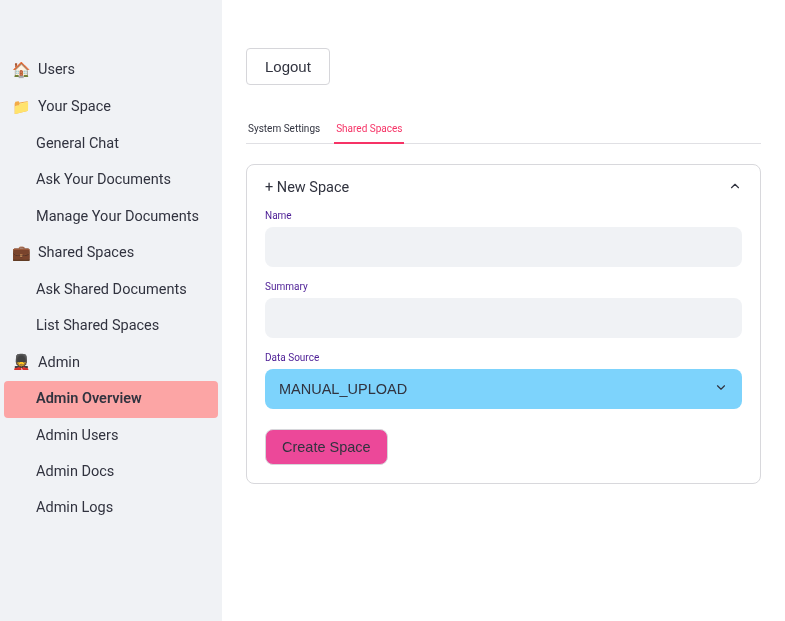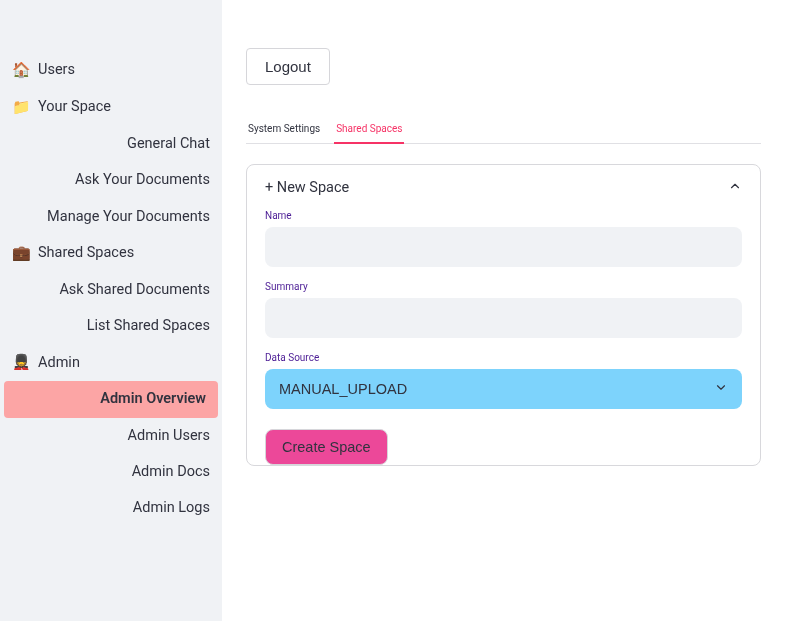--- a/index.html
+++ b/index.html
@@ -27,21 +27,20 @@
       line-height: 1.4;
     }
     .nav-item .icon {
       width: 20px;
       text-align: left;
       margin-right: 6px;
       font-size: 15px;
     }
     .nav-subitem {
       padding-left: 36px;
-      justify-content: flex-end;
     }
     .nav-item.active {
       background: #fca5a5;
       font-weight: 600;
       border-radius: 4px;
       margin: 0 4px;
       padding-left: 32px;
     }
     .main {
       flex: 1;
@@ -78,21 +77,21 @@
       margin-bottom: -1px;
     }
     .tab.active {
       color: #f63366;
       border-bottom-color: #f63366;
     }
     .expander-card {
       border: 1px solid #d8d8dc;
       border-radius: 8px;
       margin-top: 20px;
-      padding: 14px 18px 0 18px;
+      padding: 14px 18px 18px 18px;
     }
     .expander-header {
       display: flex;
       justify-content: space-between;
       align-items: center;
       font-size: 14.5px;
       color: #31333f;
       cursor: pointer;
       margin-bottom: 14px;
     }

